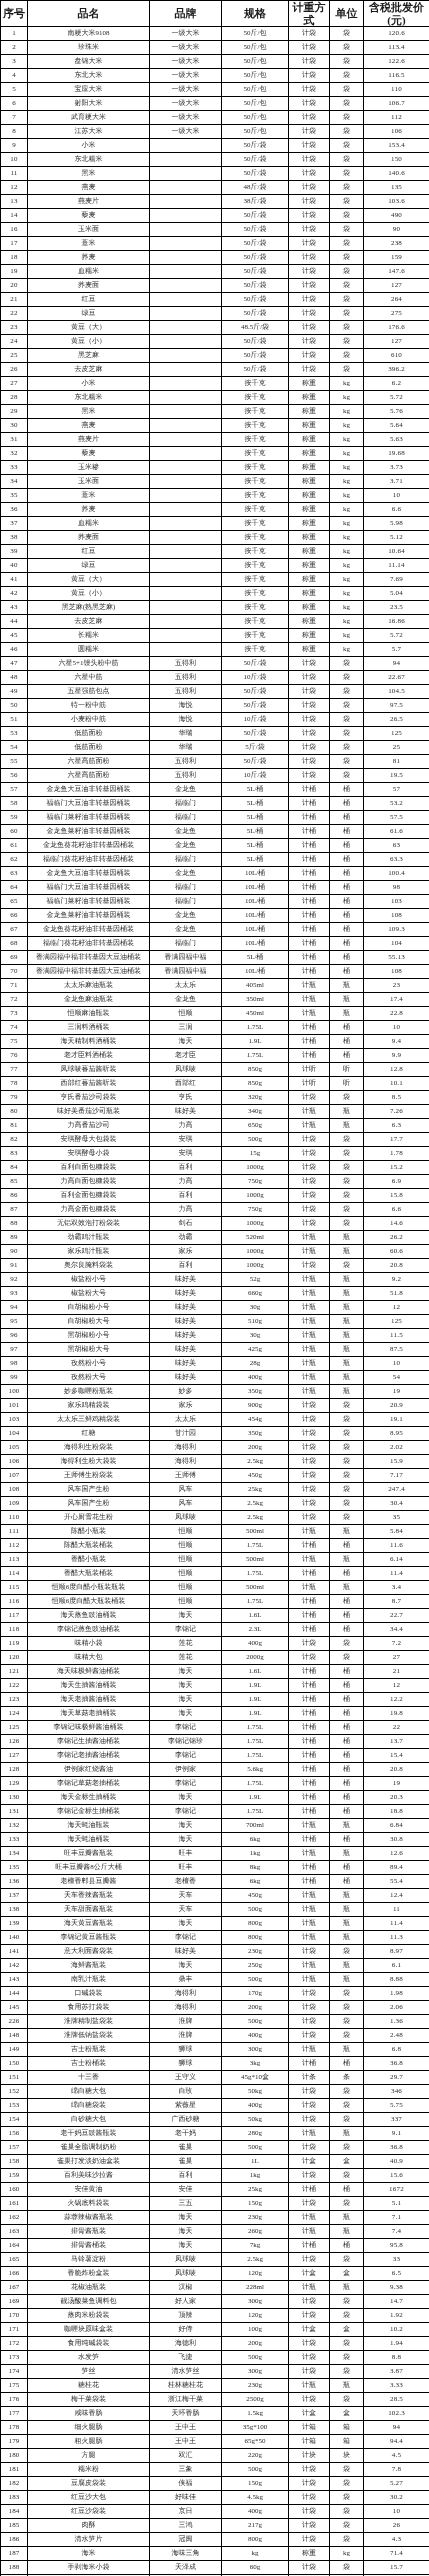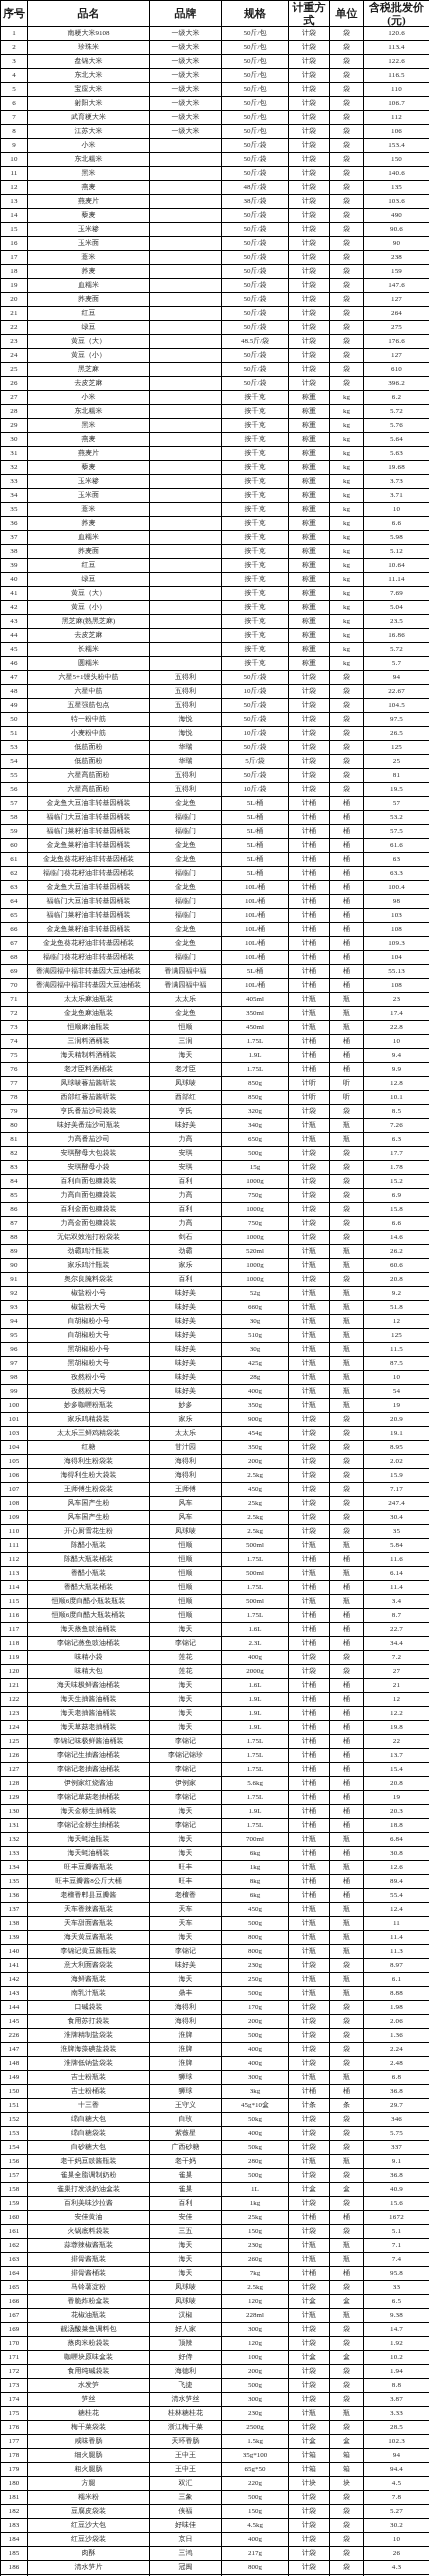--- a/index.html
+++ b/index.html
@@ -158,29 +158,20 @@
       <tr>
         <td class="num">14</td>
         <td>藜麦</td>
         <td></td>
         <td>50斤/袋</td>
         <td>计袋</td>
         <td>袋</td>
         <td class="num">490</td>
       </tr>
       <tr>
-        <td class="num">15</td>
-        <td>玉米糁</td>
-        <td></td>
-        <td>50斤/袋</td>
-        <td>计袋</td>
-        <td>袋</td>
-        <td class="num">90.6</td>
-      </tr>
-      <tr>
         <td class="num">16</td>
         <td>玉米面</td>
         <td></td>
         <td>50斤/袋</td>
         <td>计袋</td>
         <td>袋</td>
         <td class="num">90</td>
       </tr>
       <tr>
         <td class="num">17</td>
@@ -1328,29 +1319,20 @@
       <tr>
         <td class="num">226</td>
         <td>淮牌精制盐袋装</td>
         <td>淮牌</td>
         <td>500g</td>
         <td>计袋</td>
         <td>袋</td>
         <td class="num">1.36</td>
       </tr>
       <tr>
-        <td class="num">147</td>
-        <td>淮牌海藻碘盐袋装</td>
-        <td>淮牌</td>
-        <td>400g</td>
-        <td>计袋</td>
-        <td>袋</td>
-        <td class="num">2.24</td>
-      </tr>
-      <tr>
         <td class="num">148</td>
         <td>淮牌低钠盐袋装</td>
         <td>淮牌</td>
         <td>400g</td>
         <td>计袋</td>
         <td>袋</td>
         <td class="num">2.48</td>
       </tr>
       <tr>
         <td class="num">149</td>

